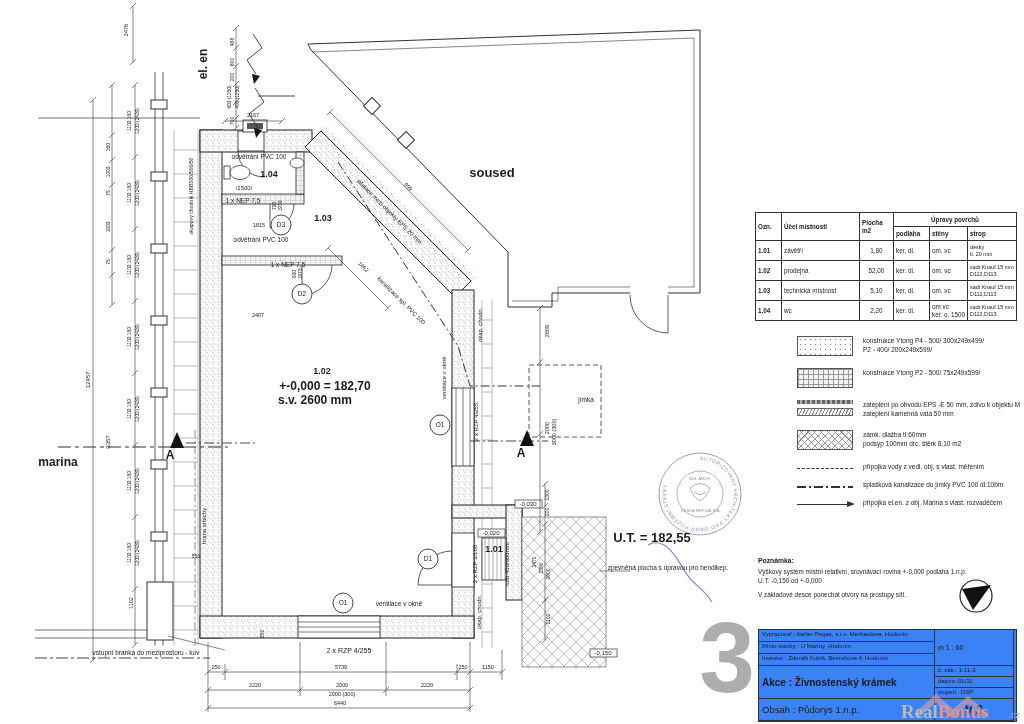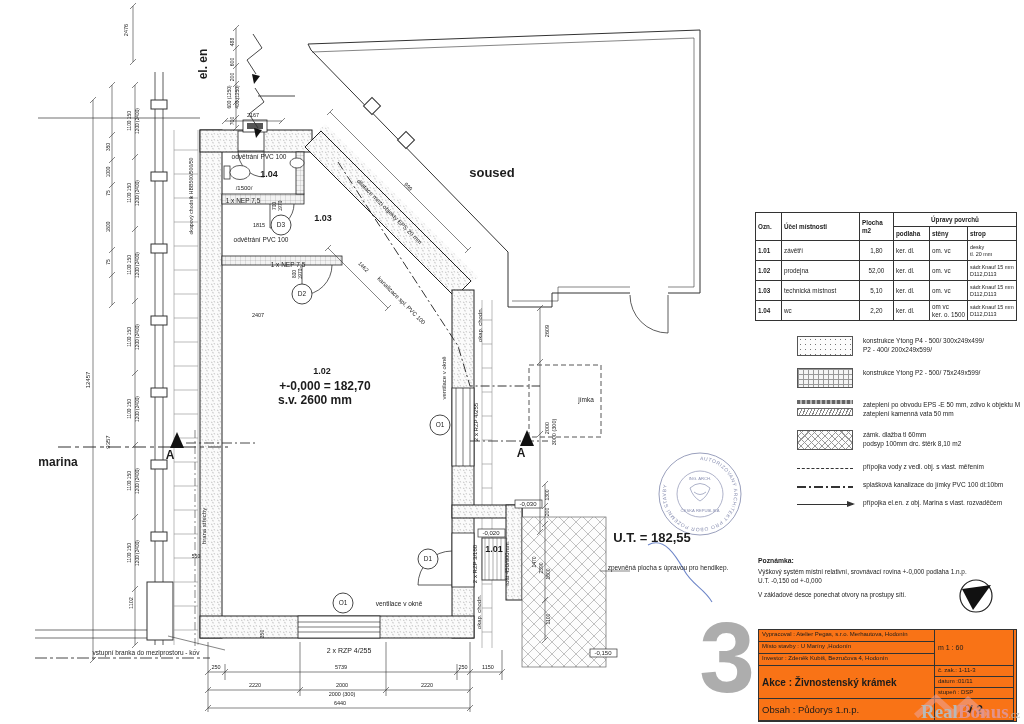--- a/index.html
+++ b/index.html
@@ -28,31 +28,31 @@
   .sw-dash{border:none;height:0;border-top:1.6px dashed #333;margin-top:6px;}
   .sw-dashdot{border:none;height:1.6px;margin-top:6px;background:repeating-linear-gradient(90deg,#333 0 9px,transparent 9px 12px,#333 12px 14px,transparent 14px 17px);}
   .sw-arrow{border:none;height:0;border-top:1.2px solid #333;margin-top:6px;position:relative;}
   .sw-arrow::after{content:"";position:absolute;right:-2px;top:-4px;border-left:8px solid #333;border-top:3.5px solid transparent;border-bottom:3.5px solid transparent;}
   .legend-text{font-size:6.5px;line-height:1.4;}
   
   #notes{width:262px;font-size:6.4px;line-height:1.45;}
   #notes .nt{font-weight:bold;font-size:6.8px;margin-bottom:1px;}
   #notes .nl3{margin-top:5px;}
   
-  #tblock{width:257px;border:1.4px solid #333;display:grid;grid-template-columns:176px 79px;grid-template-rows:12px 12px 12px 11px 11px 11px 22px;background:#f97316;box-sizing:content-box;}
+  #tblock{width:257px;border:1.4px solid #333;display:grid;grid-template-columns:176px 79px;grid-template-rows:12px 12px 12px 11px 11px 11px 22px;background:#3b82f6;box-sizing:content-box;}
   #tblock>div{border-right:1px solid #333;border-bottom:1px solid #333;font-size:6px;padding:1px 3px;overflow:hidden;white-space:nowrap;box-sizing:border-box;}
   .tb-akce{grid-column:1;grid-row:4/7;font-size:10px !important;font-weight:bold;display:flex;align-items:center;}
   .tb-obsah{grid-column:1;grid-row:7;font-size:9.5px !important;font-weight:normal;display:flex;align-items:center;}
   .tb-scale{grid-column:2;grid-row:1/4;font-size:7px !important;display:flex;align-items:center;}
   .tb-ver{grid-column:2;grid-row:7;font-size:12px !important;font-weight:bold;display:flex;align-items:center;justify-content:center;}
   
   #wm{right:4px;bottom:1px;display:flex;align-items:baseline;z-index:3;}
   #wm .w1{font-size:19px;font-weight:bold;color:#b8b8b8;}
   #wm .w2{font-size:19px;font-weight:bold;color:#e2938b;margin-top:16px;}
-  #wm .w3{font-size:10px;color:#b8b8b8;}
+  #wm .w3{font-size:10px;color:#b8b8b8;padding-left:20px;}
   #wm-house{right:14px;bottom:6px;opacity:.55;z-index:2;}
 </style>
 </head>
 <body>
 
 <div id="sheet">
 
 <svg id="plan-svg" width="1024" height="724" viewBox="0 0 1024 724">
   <defs>
     <pattern id="pStip" width="6" height="6" patternUnits="userSpaceOnUse">

